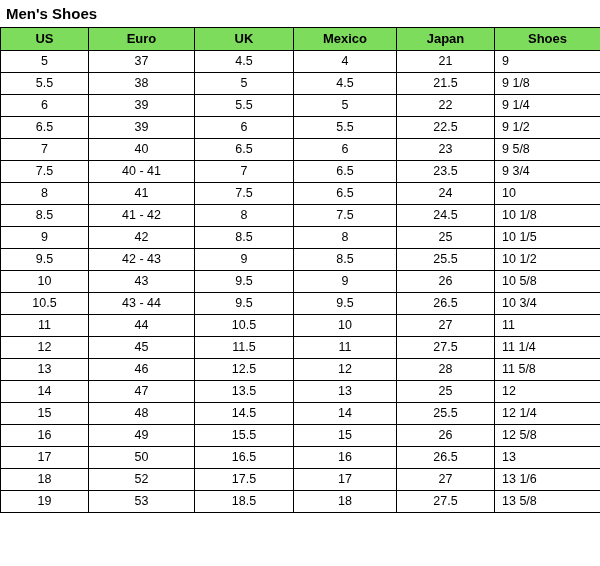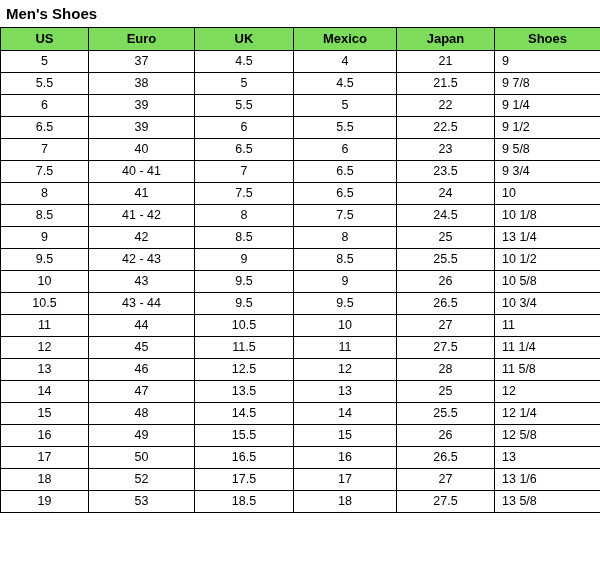--- a/index.html
+++ b/index.html
@@ -97,21 +97,21 @@
           <td class="c">4</td>
           <td class="c">21</td>
           <td class="l">9</td>
         </tr>
         <tr>
           <td class="c">5.5</td>
           <td class="c">38</td>
           <td class="c">5</td>
           <td class="c">4.5</td>
           <td class="c">21.5</td>
-          <td class="l">9 7/8</td>
+          <td class="l">9 1/8</td>
         </tr>
         <tr>
           <td class="c">6</td>
           <td class="c">39</td>
           <td class="c">5.5</td>
           <td class="c">5</td>
           <td class="c">22</td>
           <td class="l">9 1/4</td>
         </tr>
         <tr>
@@ -153,21 +153,21 @@
           <td class="c">7.5</td>
           <td class="c">24.5</td>
           <td class="l">10 1/8</td>
         </tr>
         <tr>
           <td class="c">9</td>
           <td class="c">42</td>
           <td class="c">8.5</td>
           <td class="c">8</td>
           <td class="c">25</td>
-          <td class="l">13 1/4</td>
+          <td class="l">10 1/5</td>
         </tr>
         <tr>
           <td class="c">9.5</td>
           <td class="c">42 - 43</td>
           <td class="c">9</td>
           <td class="c">8.5</td>
           <td class="c">25.5</td>
           <td class="l">10 1/2</td>
         </tr>
         <tr>

